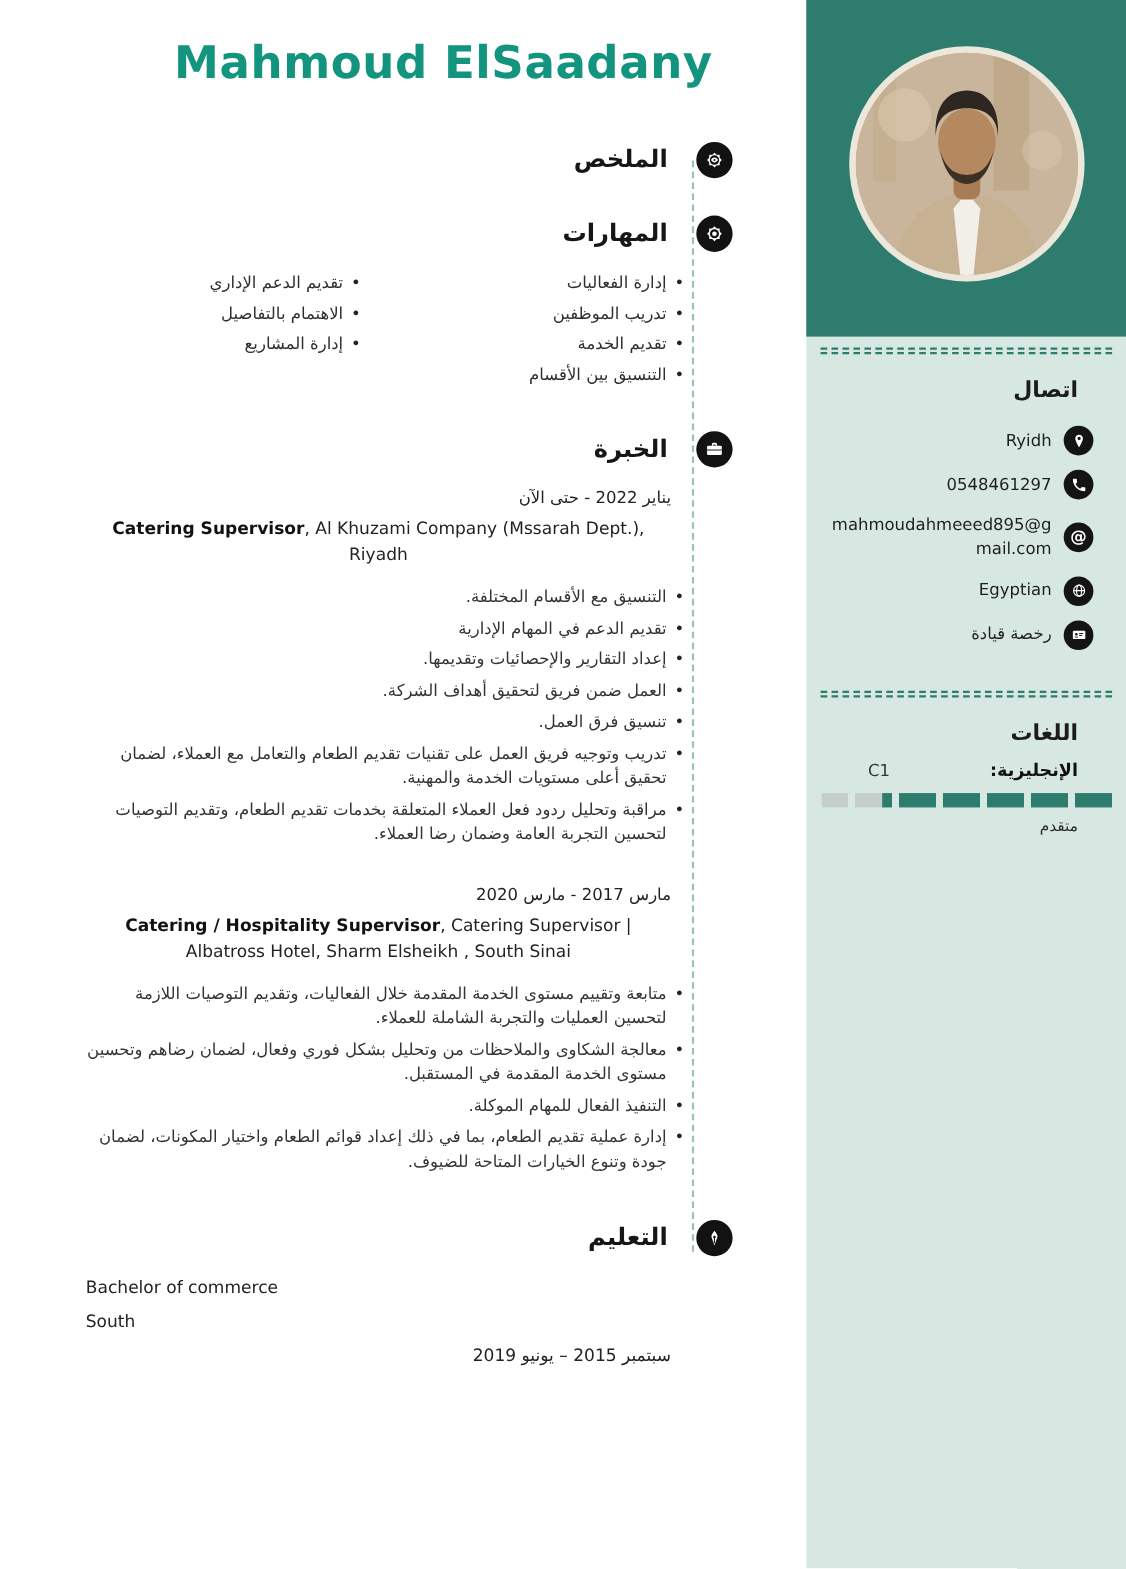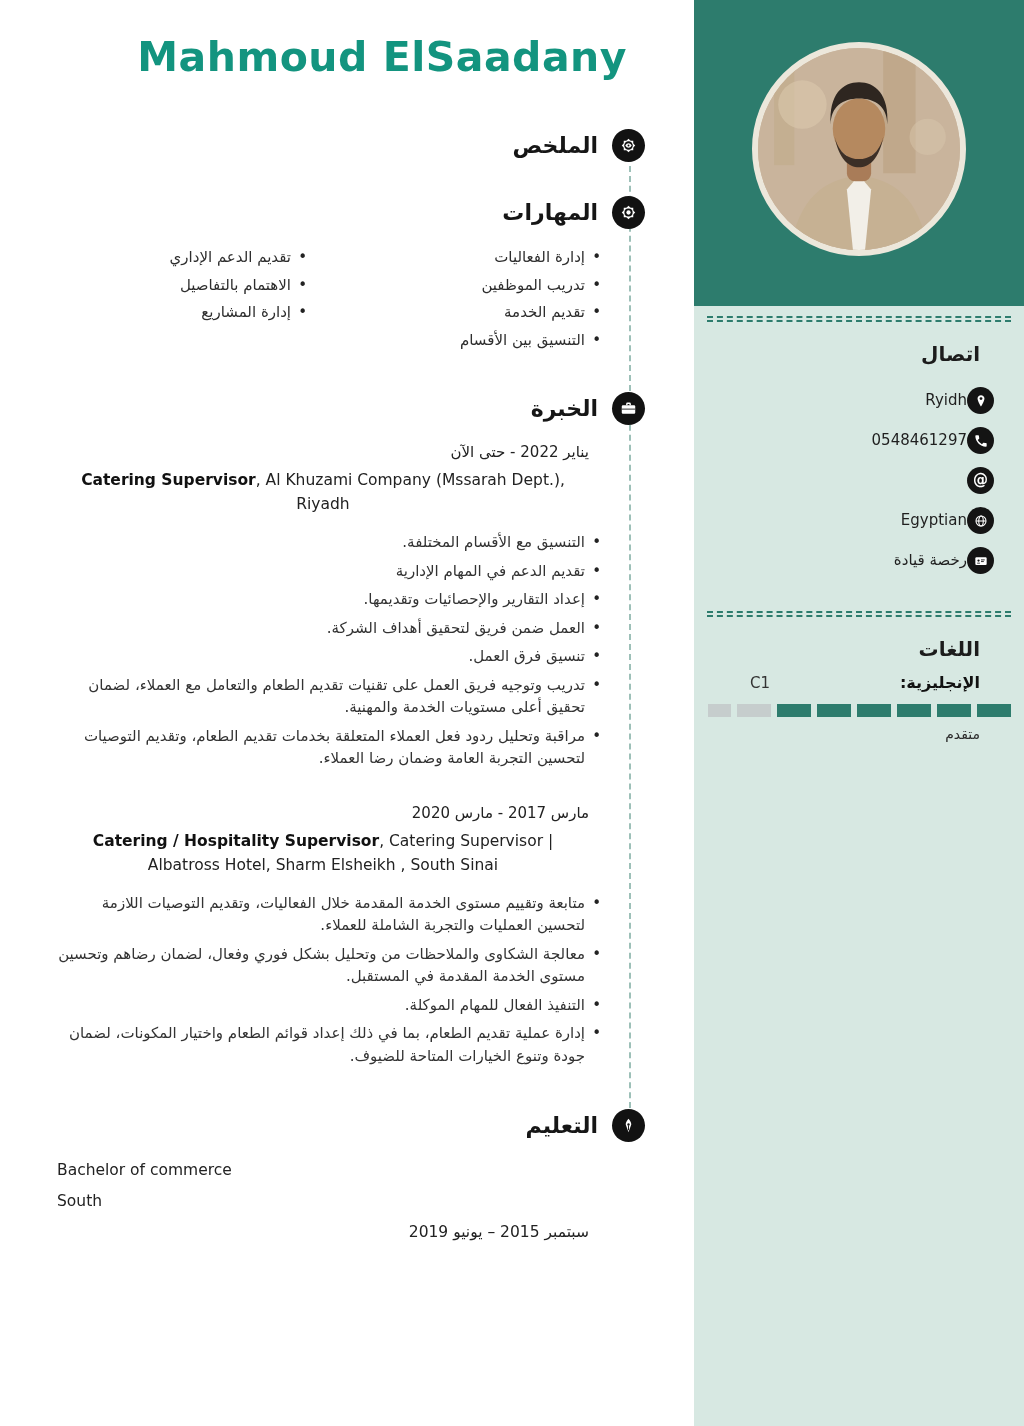--- a/index.html
+++ b/index.html
@@ -3,55 +3,55 @@
 <meta charset="utf-8">
 <style>
   * { box-sizing: border-box; }
   html, body { margin: 0; padding: 0; background: #ffffff; }
   .page {
     position: relative; width: 1024px; height: 1426px; background: #ffffff;
     font-family: "DejaVu Sans", sans-serif; overflow: hidden; margin: 0 auto;
   }
 
   
-  .sidebar { position: absolute; top: 0; right: 0; width: 330px; height: 100%; background: #d7e8e2; }
+  .sidebar { position: absolute; top: 0; right: 0; width: 291px; height: 100%; background: #d7e8e2; }
   .banner { height: 306px; background: #2d7c6d; display: flex; justify-content: center; align-items: flex-start; }
   .photo {
     margin-top: 42px; width: 214px; height: 214px; border-radius: 50%;
     border: 6px solid #ece7db; overflow: hidden; background: #c9b49c;
   }
   .photo svg { display: block; width: 100%; height: 100%; }
   .sep { margin: 10px 13px 0 13px; height: 6px; border-top: 2px dashed #2d7c6d; border-bottom: 2px dashed #2d7c6d; }
   .side-h { margin: 20px 44px 6px 16px; text-align: right; font-size: 20px; color: #1c1c1c; font-weight: bold; }
   .contact { padding: 2px 30px 14px 14px; }
-  .crow { display: flex; direction: rtl; align-items: center; margin: 13px 0; }
+  .crow { display: flex; direction: rtl; align-items: center; gap: 11px; margin: 13px 0; }
   .cicon {
     flex: 0 0 27px; width: 27px; height: 27px; border-radius: 50%; background: #141414;
     display: flex; align-items: center; justify-content: center; color: #fff;
   }
   .cicon svg { width: 16px; height: 16px; }
   .cicon .at { font-size: 15px; font-weight: bold; line-height: 1; }
   .ctext { font-size: 15px; color: #1f1f1f; text-align: right; word-break: break-all; line-height: 1.45; }
   .lang-row { display: flex; direction: rtl; justify-content: space-between; align-items: baseline; padding: 6px 44px 0 56px; }
   .lang-name { font-weight: bold; font-size: 16px; color: #111; }
   .lang-level { font-size: 15px; color: #333; }
   .bar { position: relative; margin: 12px 13px 6px 14px; height: 13px;
     background: repeating-linear-gradient(to left, #c6cdcd 0 34px, transparent 34px 40px); }
   .bar-fill { position: absolute; top: 0; right: 0; height: 100%;
     background: repeating-linear-gradient(to left, #2d7c6d 0 34px, transparent 34px 40px); }
   .lang-desc { text-align: right; padding: 3px 44px 0 0; font-size: 14px; color: #2b2b2b; }
 
   
   .timeline { position: absolute; top: 146px; left: 629px; height: 992px; width: 0; border-left: 2px dashed #9dc0b8; }
 
   
-  .main { position: absolute; top: 0; left: 57px; width: 592px; direction: rtl; }
+  .main { position: absolute; top: 0; left: 78px; width: 592px; direction: rtl; }
   .name { direction: ltr; text-align: right; margin: 34px 22px 0 0; font-size: 41px; letter-spacing: .5px;
           color: #13947f; font-weight: bold; line-height: 1.15; }
-  .sec-head { display: flex; align-items: center; gap: 14px; margin: 0 4px 0 0; position: relative; z-index: 1; }
+  .sec-head { display: flex; align-items: center; gap: 26px; margin: 0 4px 0 0; position: relative; z-index: 1; }
   .sicon { flex: 0 0 33px; width: 33px; height: 33px; border-radius: 50%; background: #121212;
            display: flex; align-items: center; justify-content: center; }
   .sicon svg { width: 19px; height: 19px; }
   .sec-head h2 { margin: 0; font-size: 22px; color: #161616; font-weight: bold; }
 
   .sec-summary { margin-top: 48px; }
   .summary-text { margin: 12px 4px 0 0; font-size: 15px; color: #333; line-height: 1.7; }
 
   .sec-skills { margin-top: 34px; }
   .skills { display: flex; margin-top: 12px; }
@@ -117,20 +117,21 @@
           <svg viewBox="0 0 24 24">
               <path fill="#fff" d="M7.1 10.6a13.6 13.6 0 0 0 6.3 6.3l2.1-2.1c.27-.27.66-.36 1-.24.95.31 1.97.48 3 .48.56 0 1 .45 1 1v3.4c0 .55-.44 1-1 1C10.9 20.5 3.5 13.1 3.5 4.5c0-.55.45-1 1-1h3.4c.55 0 1 .44 1 1 0 1.04.17 2.06.48 3 .11.35.03.74-.24 1l-2.04 2.1z"></path>
             </svg>
         </span>
         <span class="ctext">0548461297</span>
       </div>
       <div class="crow">
         <span class="cicon">
             <span class="at">@</span>
           </span>
+        <span class="ctext">mahmoudahmeeed895@gmail.com</span>
       </div>
       <div class="crow">
         <span class="cicon">
           <svg viewBox="0 0 24 24">
               <g fill="none" stroke="#fff" stroke-width="1.6">
                 <circle cx="12" cy="12" r="7.5"></circle>
                 <ellipse cx="12" cy="12" rx="3.4" ry="7.5"></ellipse>
                 <path d="M4.7 12h14.6"></path>
               </g>
             </svg>

